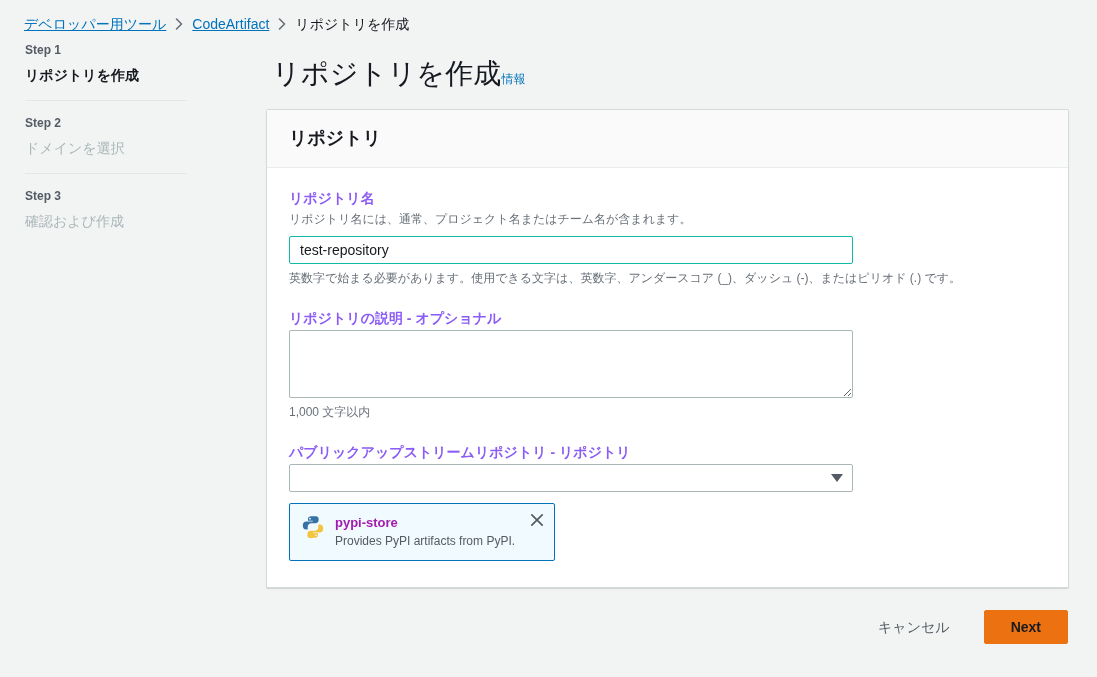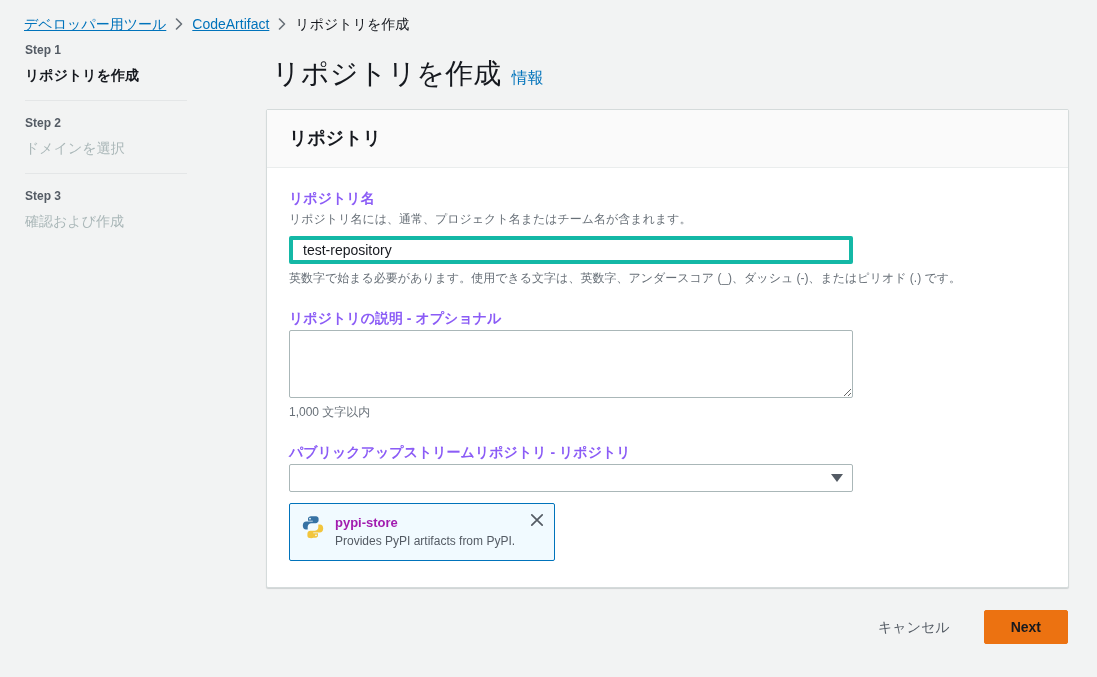--- a/index.html
+++ b/index.html
@@ -94,23 +94,22 @@
   }
   .page-title {
     font-size: 28px;
     font-weight: normal;
     line-height: 36px;
     margin: 0;
     color: #16191f;
     letter-spacing: 0.2px;
   }
   .info-link {
-    font-size: 16px;
+    font-size: 12px;
     color: #0073bb;
-    margin-left: 10px;
     cursor: pointer;
     line-height: 16px;
   }
 
   
   .card {
     margin-top: 17px;
     background: #ffffff;
     border: 1px solid #d5dbdb;
     border-radius: 2px;
@@ -157,21 +156,21 @@
   }
   .text-input {
     display: block;
     width: 564px;
     height: 28px;
     padding: 4px 10px;
     font-size: 14px;
     font-family: "Liberation Sans", "DejaVu Sans", sans-serif;
     color: #16191f;
     background: #ffffff;
-    border: 4px solid #14b8a6;
+    border: 1px solid #14b8a6;
     border-radius: 2px;
     outline: none;
   }
   .textarea-input {
     display: block;
     width: 564px;
     height: 68px;
     padding: 5px 10px;
     font-size: 14px;
     font-family: "Liberation Sans", "DejaVu Sans", sans-serif;

